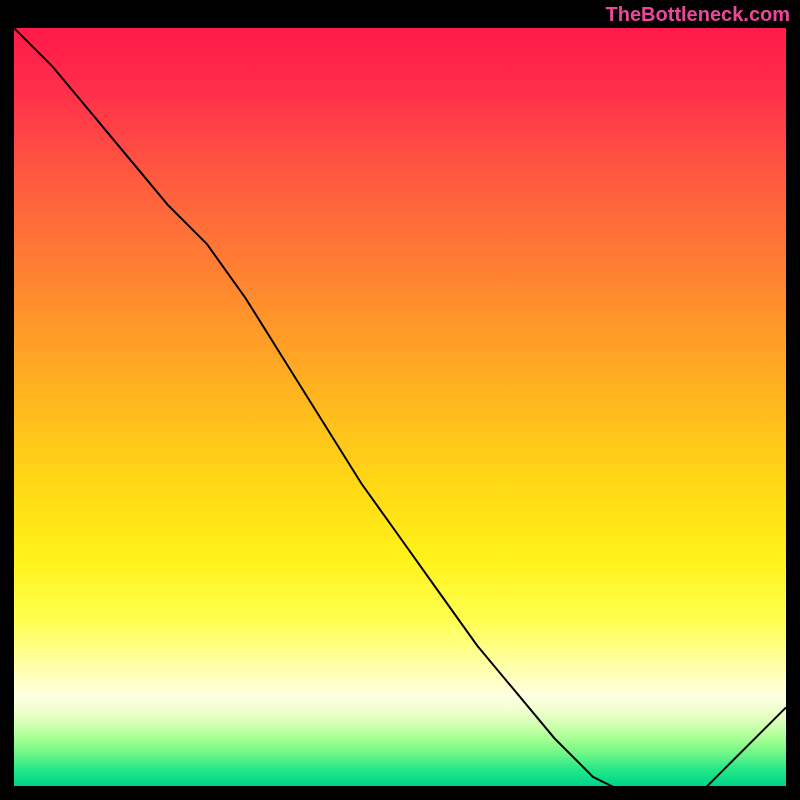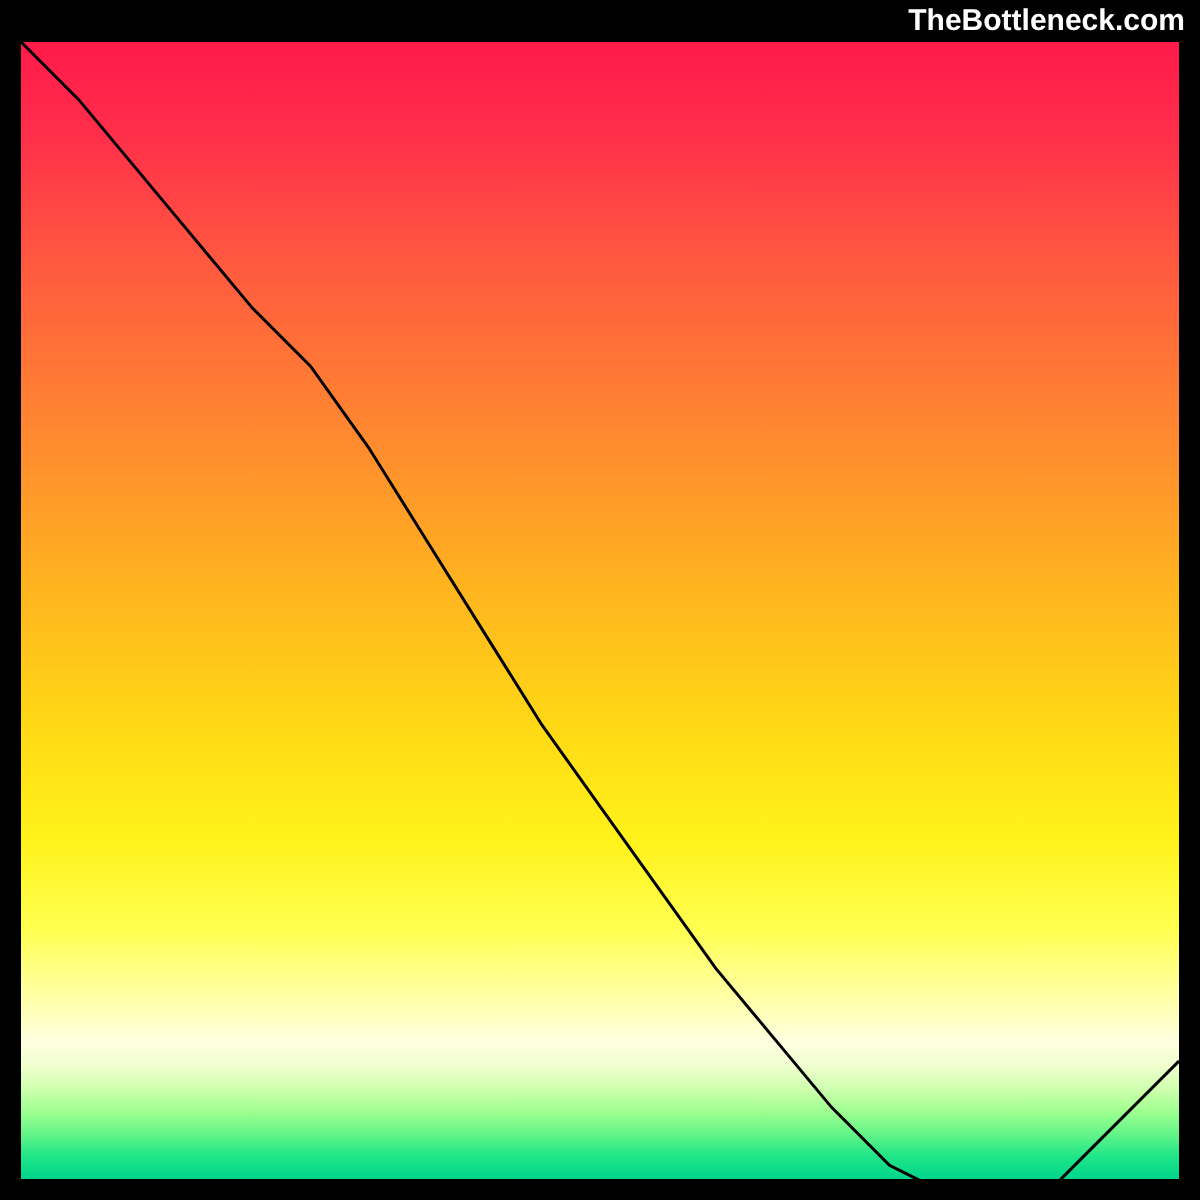--- a/index.html
+++ b/index.html
@@ -5,21 +5,21 @@
   * { margin: 0; padding: 0; box-sizing: border-box; }
   html, body { width: 800px; height: 800px; background: #000; overflow: hidden; }
   .wrap { position: relative; width: 800px; height: 800px; background: #000; }
   .attribution {
     position: absolute;
     top: 3px;
     right: 10px;
     font-family: Arial, Helvetica, sans-serif;
     font-size: 20px;
     font-weight: bold;
-    color: #ffffff;
+    color: #ec4899;
   }
   .plot {
     position: absolute;
     top: 28px;
     left: 14px;
     width: 772px;
     height: 758px;
     overflow: hidden;
   }
   .gradient {

